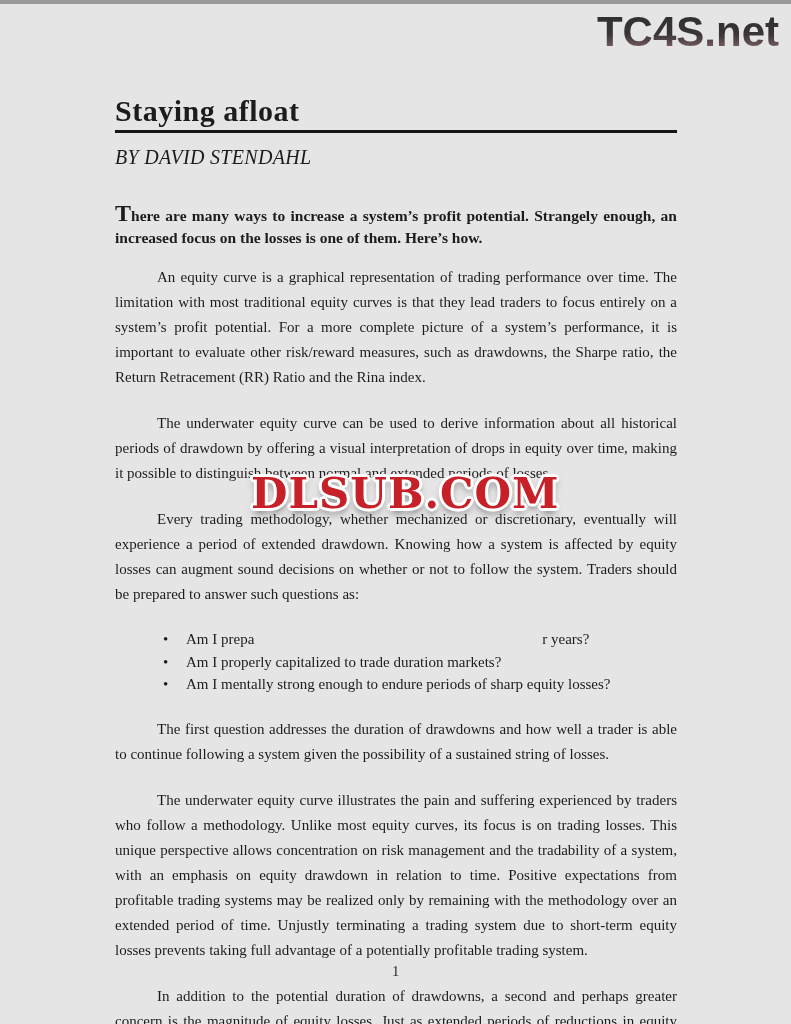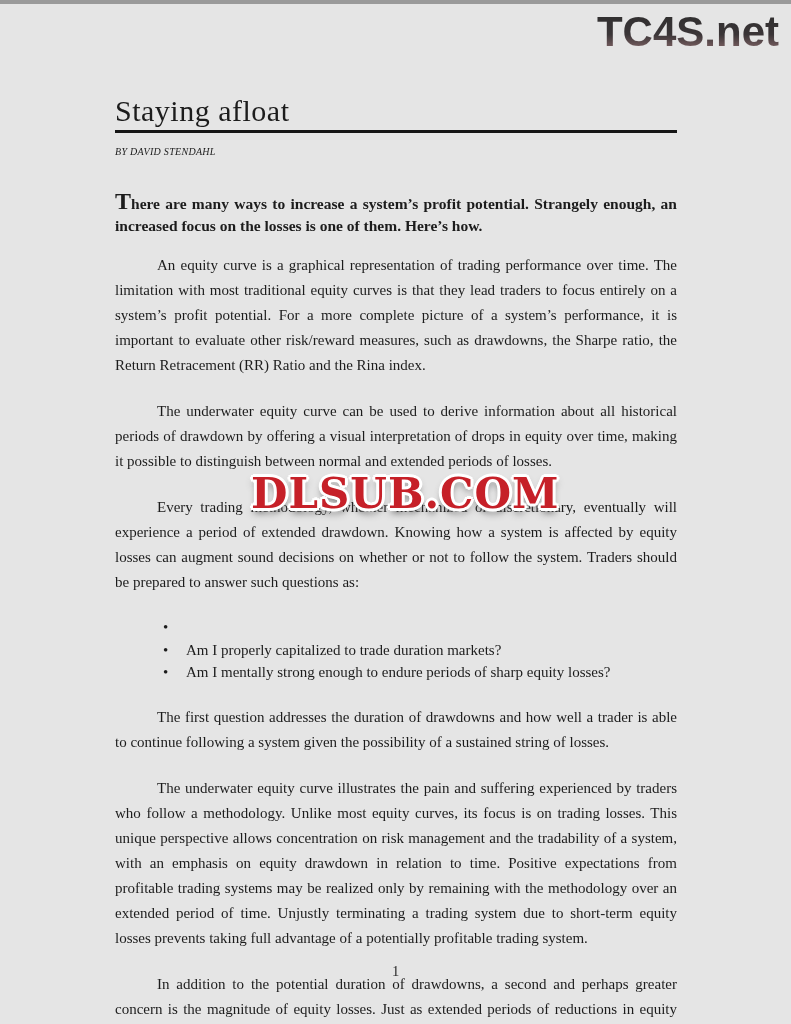--- a/index.html
+++ b/index.html
@@ -34,33 +34,33 @@
   .content {
     position: absolute;
     left: 115px;
     top: 90px;
     width: 562px;
   }
 
   .title {
     margin: 0;
     font-size: 30px;
-    font-weight: 400;
+    font-weight: 700;
     letter-spacing: 0.5px;
     line-height: 1.1;
   }
   .title-rule {
     border: none;
     border-top: 3px solid #161616;
     margin: 3px 0 13px 0;
   }
   .byline {
     margin: 0 0 32px 0;
     font-style: italic;
-    font-size: 10px;
+    font-size: 20px;
     letter-spacing: 0.3px;
   }
 
   .intro {
     margin: 0 0 17px 0;
     font-weight: 700;
     font-size: 15.5px;
     line-height: 21.5px;
     text-align: justify;
   }
@@ -167,20 +167,21 @@
 
     <p class="para">An equity curve is a graphical representation of trading performance over time.  The limitation with most traditional equity curves is that they lead traders to focus entirely on a system’s profit potential.  For a more complete picture of a system’s performance, it is important to evaluate other risk/reward measures, such as drawdowns, the Sharpe ratio, the Return Retracement (RR) Ratio and the Rina index.</p>
 
     <p class="para">The underwater equity curve can be used to derive information about all historical periods of drawdown by offering a visual interpretation of drops in equity over time, making it possible to distinguish between normal and extended periods of losses.</p>
 
     <p class="para">Every trading methodology, whether mechanized or discretionary, eventually will experience a period of extended drawdown.  Knowing how a system is affected by equity losses can augment sound decisions on whether or not to follow the system.  Traders should be prepared to answer such questions as:</p>
 
     <ul class="bullet-list">
       <li class="bullet-item">
         <span class="bullet-marker">•</span>
+        <span><span>Am I prepa</span><span class="covered-gap"></span><span>r years?</span></span>
       </li>
       <li class="bullet-item">
         <span class="bullet-marker">•</span>
         <span>Am I properly capitalized to trade duration markets?</span>
       </li>
       <li class="bullet-item">
         <span class="bullet-marker">•</span>
         <span>Am I mentally strong enough to endure periods of sharp equity losses?</span>
       </li>
     </ul>

